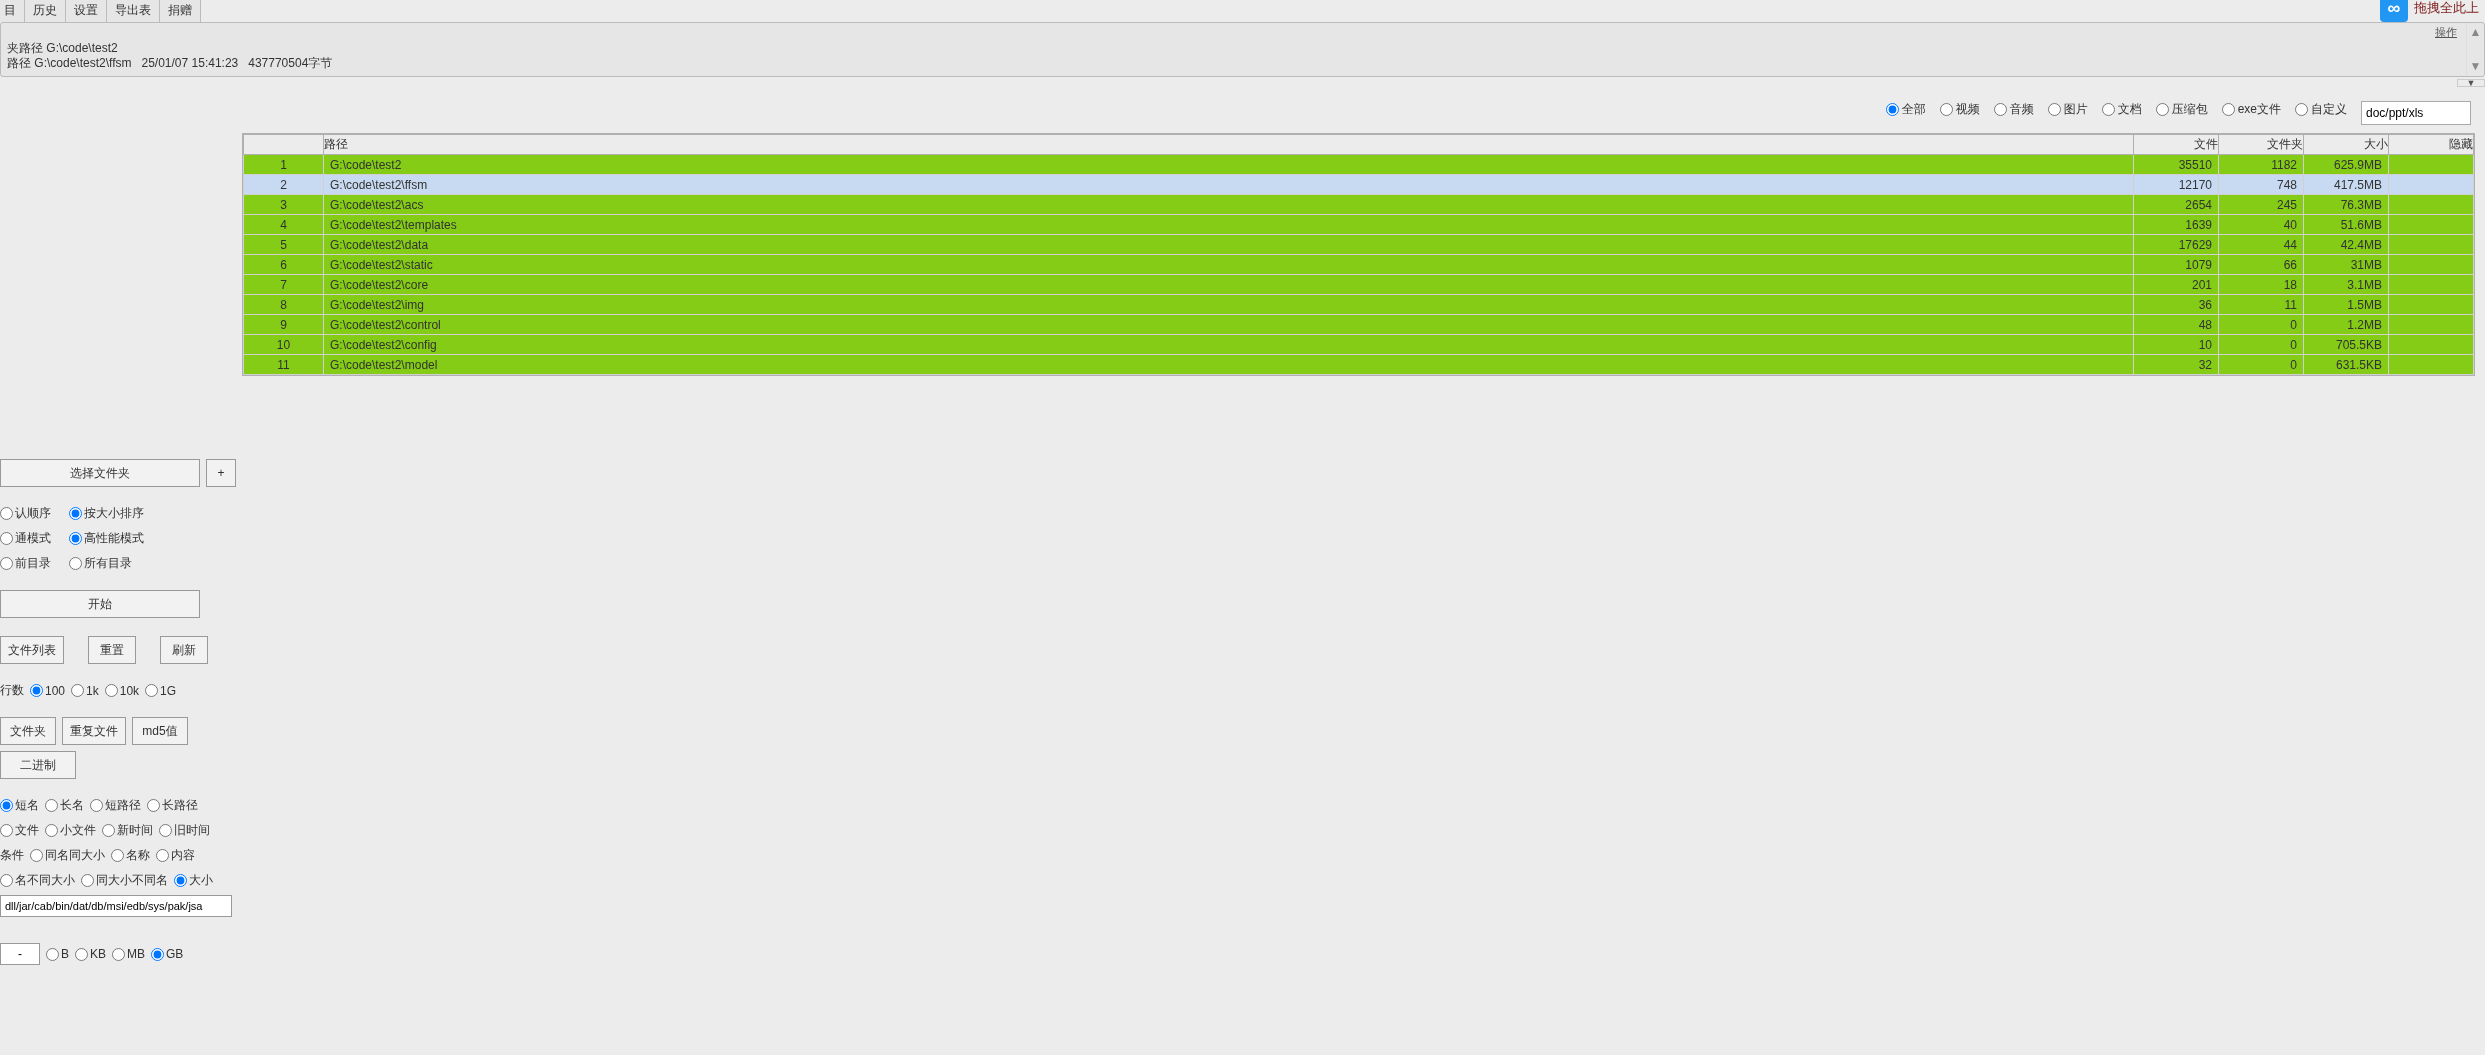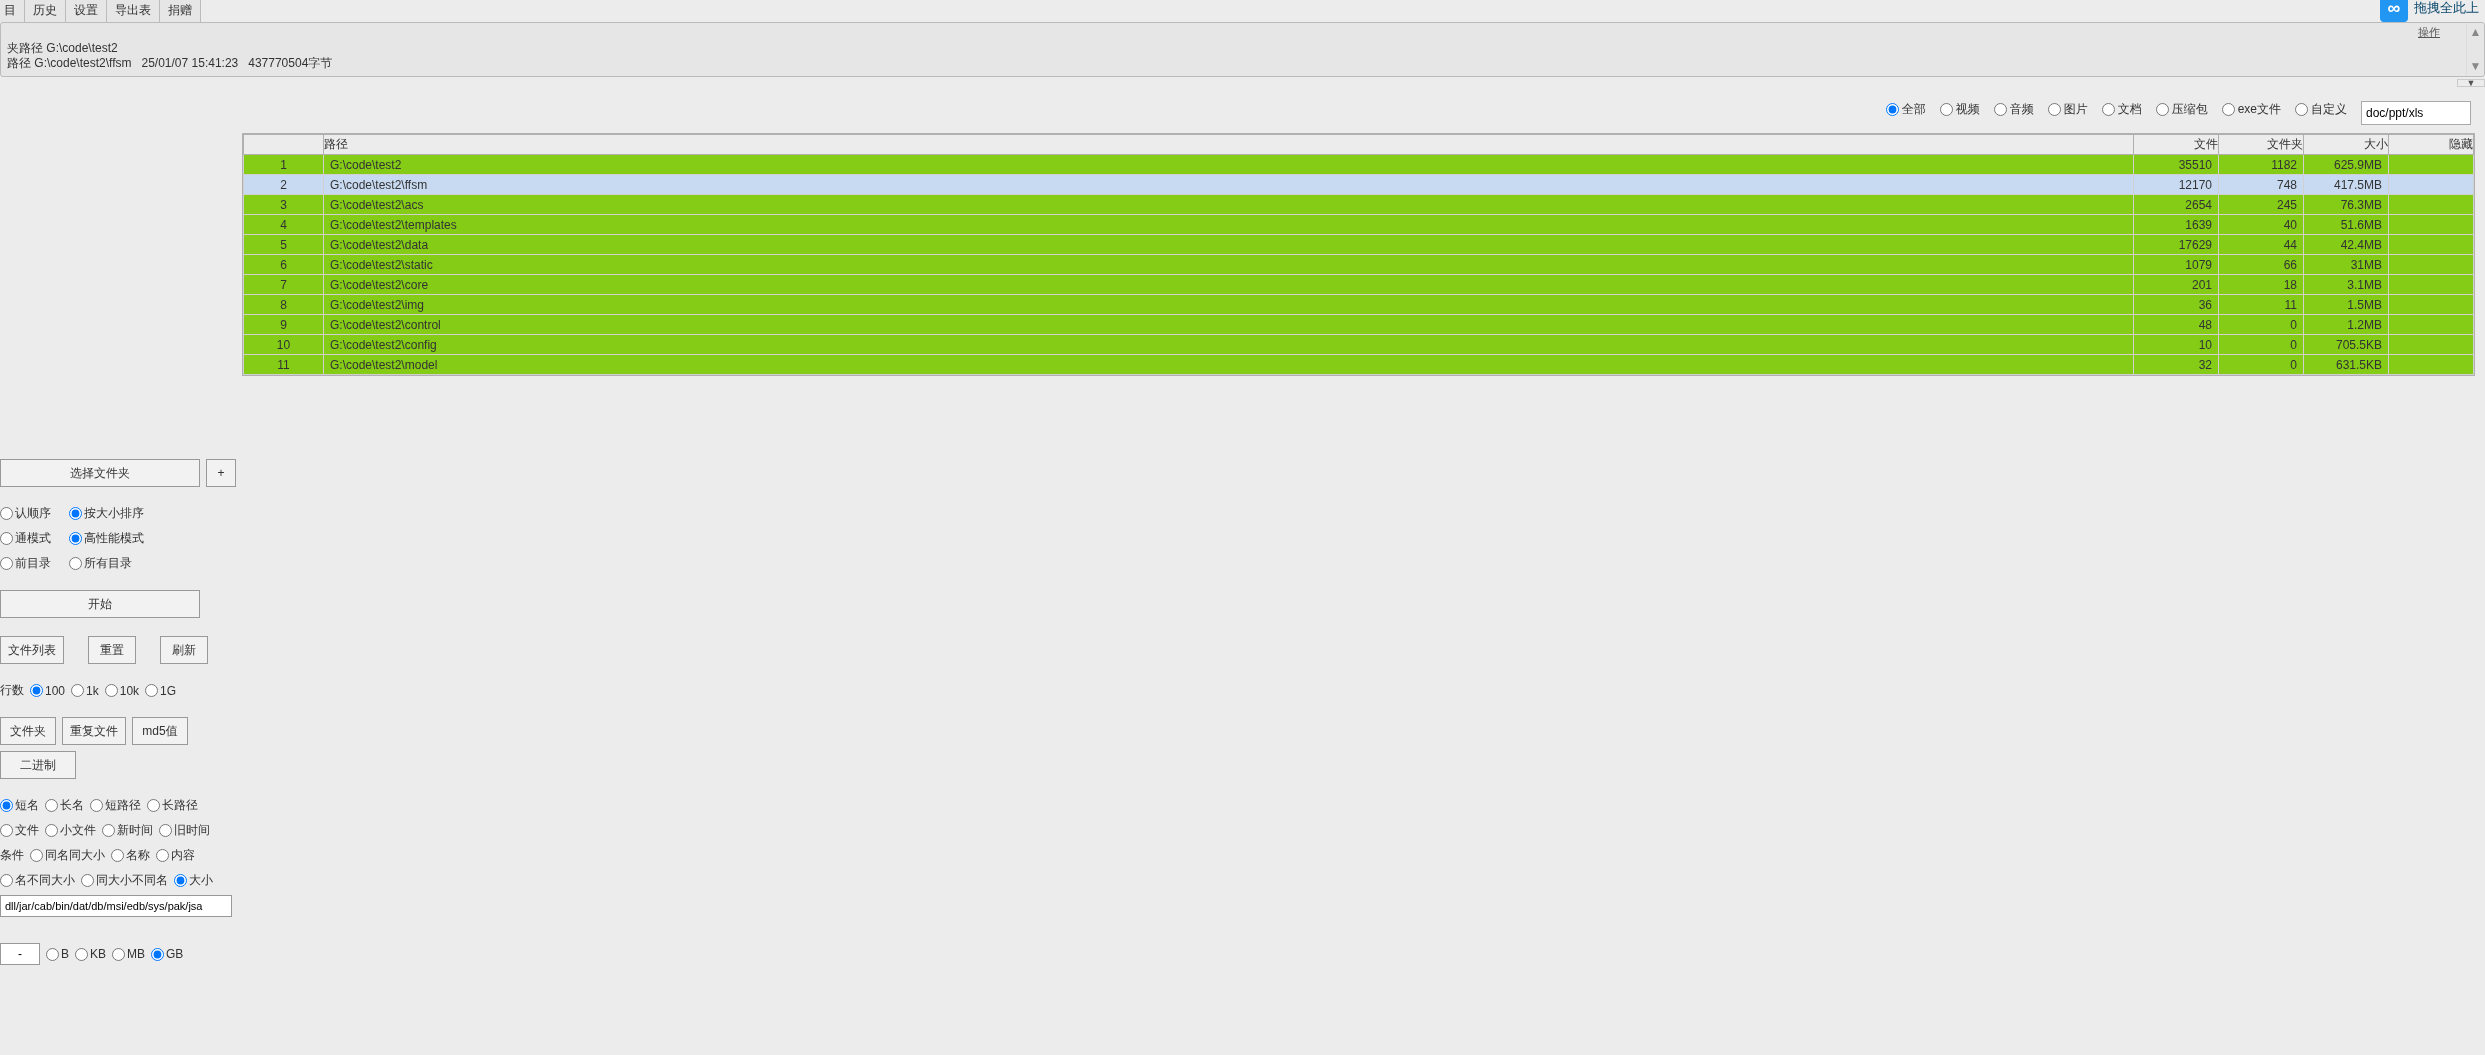--- a/index.html
+++ b/index.html
@@ -3,25 +3,25 @@
 <meta charset="utf-8">
 <style>
 * { box-sizing: border-box; margin: 0; padding: 0; font-family: "Microsoft YaHei", Arial, sans-serif; font-size: 12px; }
 body { background: #ececec; width: 2485px; height: 1055px; overflow: hidden; color: #333; }
 
 .top-strip { height: 22px; display: flex; align-items: flex-end; justify-content: space-between; }
 .menu-tabs { display: flex; gap: 0; margin-left: -5px; }
 .menu-tab { padding: 3px 8px; border: 1px solid #bbb; border-bottom: none; background: #e6e6e6; font-size: 12px; border-radius: 2px 2px 0 0; margin-right: -1px; }
 .right-float { display: flex; align-items: center; gap: 6px; padding-right: 6px; }
 .blue-badge { background: #2196f3; color: #fff; width: 28px; height: 28px; display: flex; align-items: center; justify-content: center; font-size: 18px; border-radius: 4px; font-weight: bold; }
-.blue-text { color: #0c4a6e; font-size: 13px; }
+.blue-text { color: #7f1d1d; font-size: 13px; }
 
 .info-box { background: #e6e6e6; border: 1px solid #bbb; border-radius: 3px; padding: 3px 6px; font-family: "SimSun", monospace; font-size: 12px; line-height: 15px; white-space: pre; margin: 0; position: relative; height: 55px; }
 .info-scroll { position: absolute; right: 0; top: 0; width: 18px; height: 100%; border-left: 1px solid #ddd; display: flex; flex-direction: column; justify-content: space-between; align-items: center; padding: 2px 0; color: #888; font-size: 9px; }
-.top-right-text { position: absolute; right: 44px; top: 2px; font-size: 11px; color: #555; text-decoration: underline; }
+.top-right-text { position: absolute; right: 27px; top: 2px; font-size: 11px; color: #555; text-decoration: underline; }
 
 .sub-hr { height: 8px; display: flex; align-items: stretch; justify-content: flex-end; margin: 2px 0 0 0; }
 .sub-hr .dropdown-btn { width: 28px; border: 1px solid #ccc; display: flex; align-items: center; justify-content: center; font-size: 9px; color: #555; }
 
 .content-row { display: flex; width: 100%; }
 .left-panel { width: 236px; flex-shrink: 0; display: flex; flex-direction: column; padding-top: 370px; gap: 4px; }
 .right-panel { flex: 1; position: relative; padding-top: 10px; padding-right: 10px; }
 
 .filter-bar { display: flex; justify-content: flex-end; align-items: flex-start; gap: 14px; padding: 4px 4px; }
 .filter-item { display: flex; align-items: center; gap: 3px; font-size: 12px; }

